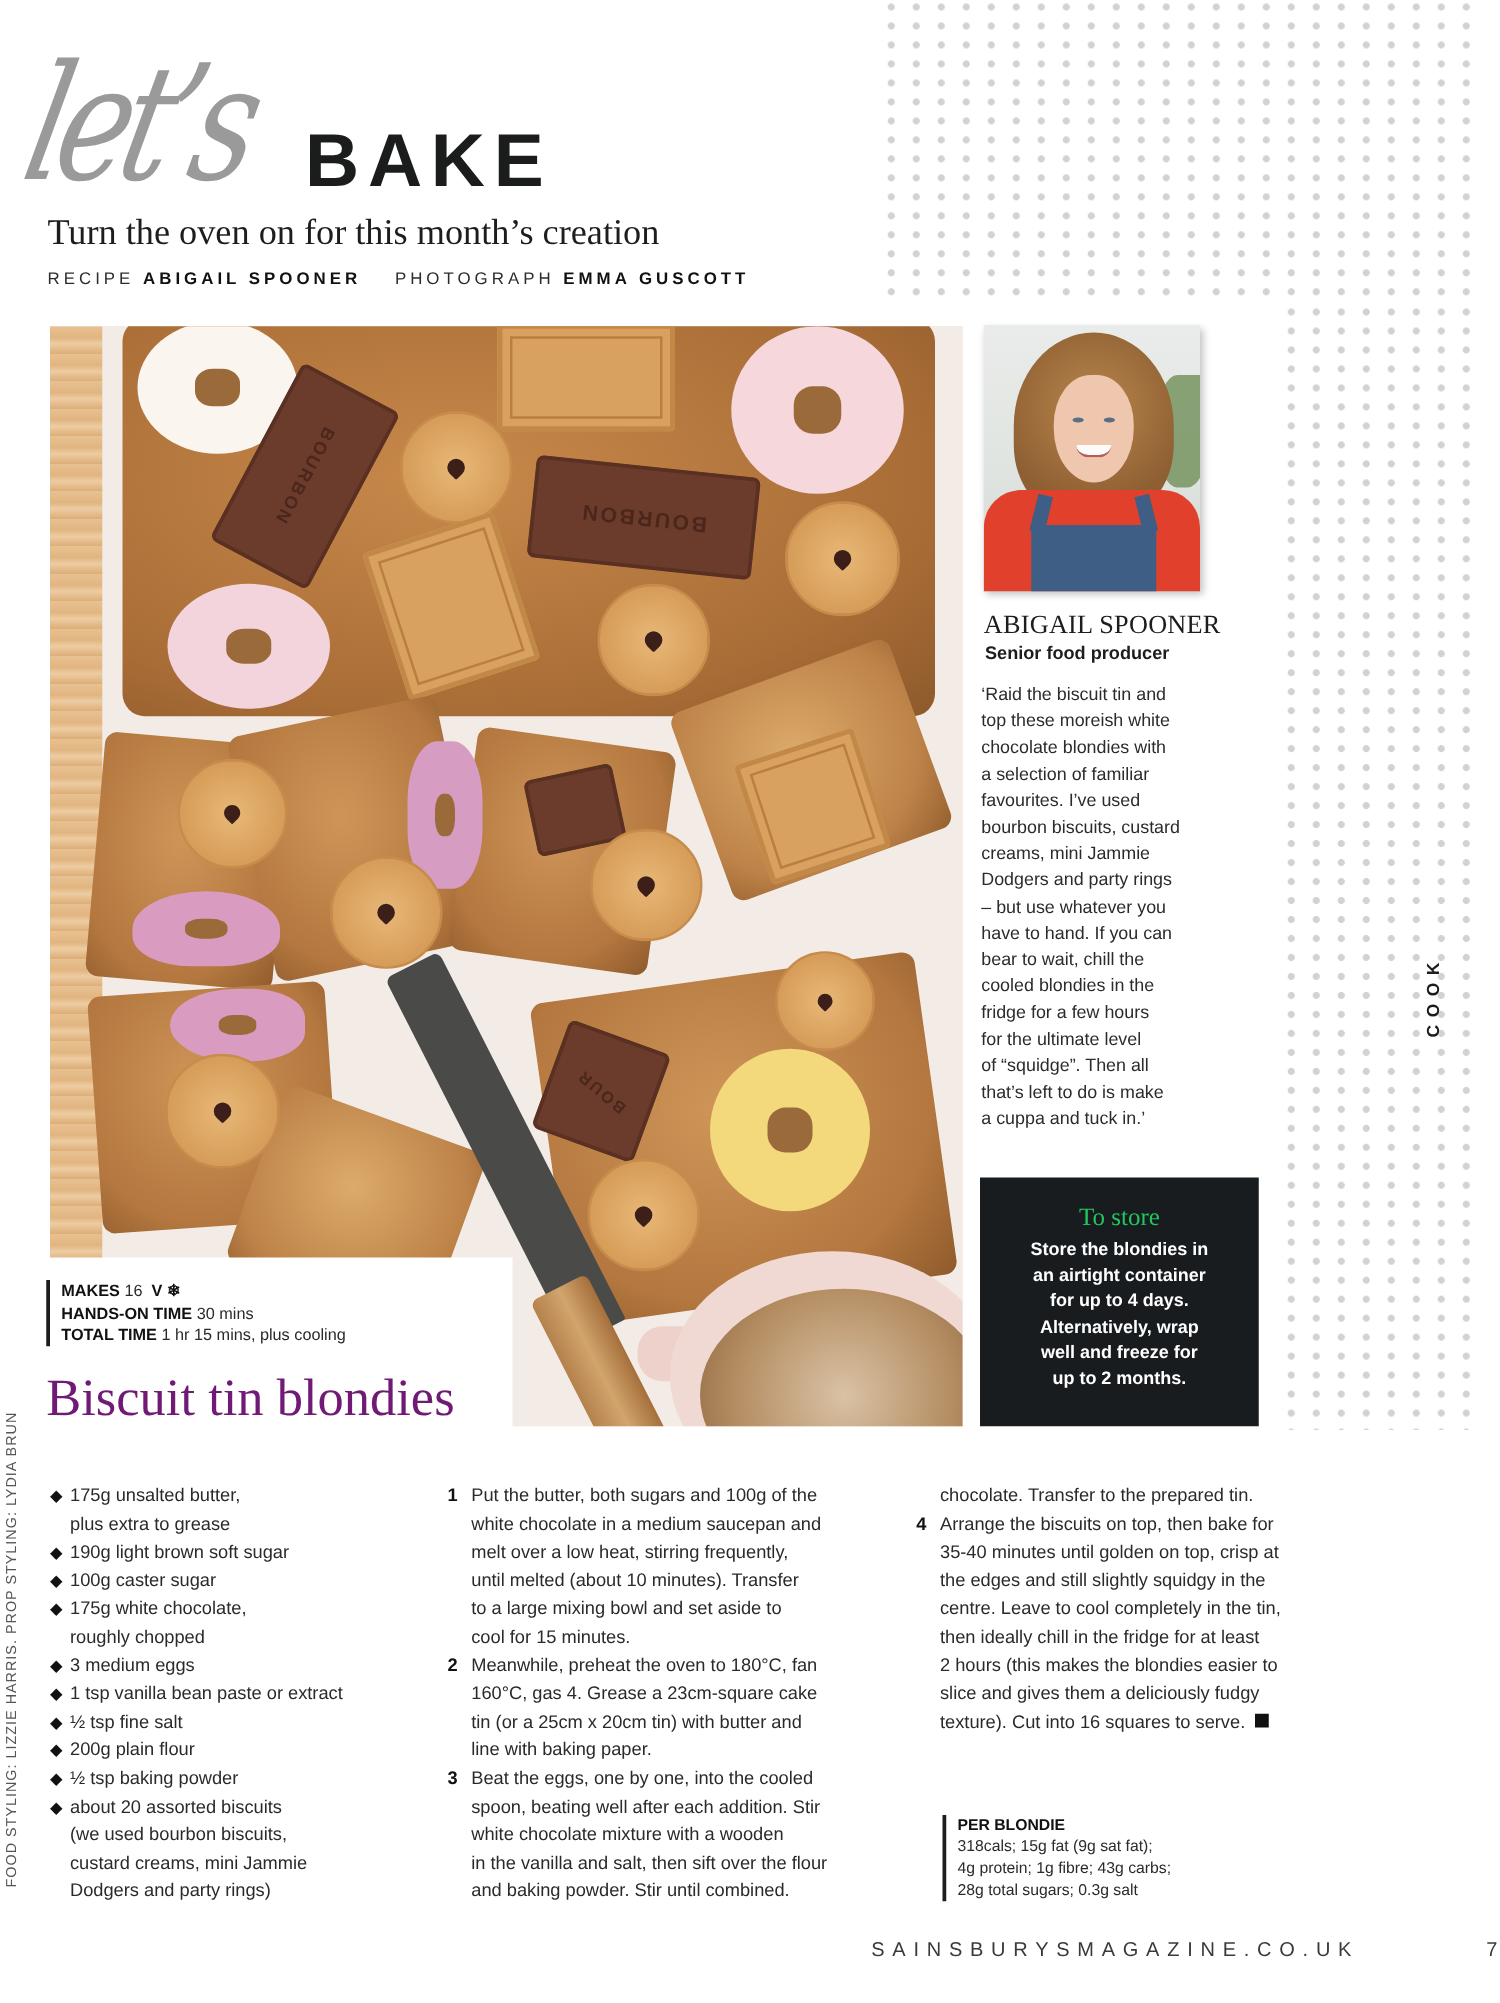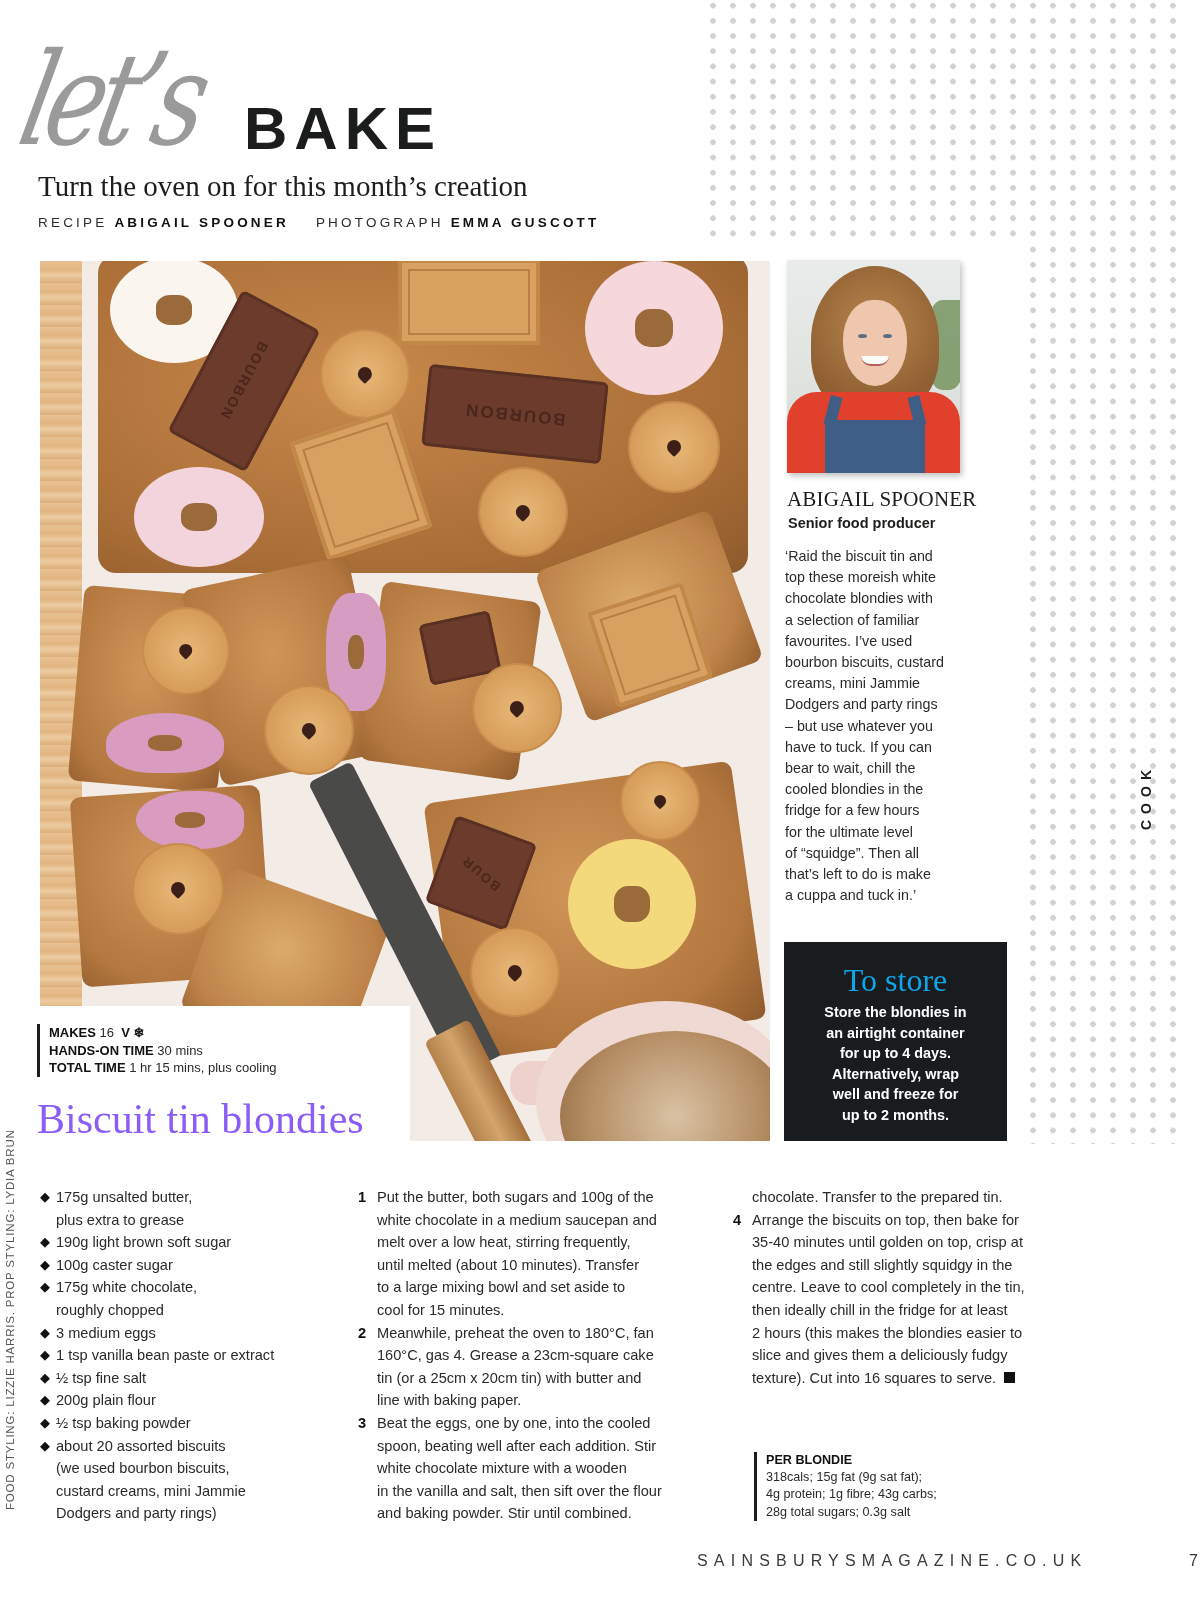--- a/index.html
+++ b/index.html
@@ -59,21 +59,21 @@
     background: radial-gradient(circle at 50% 50%, #d9c2a5, #b58e63 60%, #8d6540); }
   .mug-handle { position: absolute; left: 470px; top: 800px; width: 70px; height: 44px; border-radius: 20px;
     background: #efd1cb; }
 
   
   .info-box { position: absolute; left: 0; top: 1006px; width: 410px; height: 140px; background: #ffffff; }
   .meta { position: absolute; left: 37px; top: 1024px; border-left: 3px solid #1d1d1b; padding-left: 9px;
     font-family: "Liberation Sans", sans-serif; font-size: 13px; line-height: 17.5px; color: #2a2a2a; }
   .meta b { font-weight: bold; color: #111; }
   .recipe-title { position: absolute; left: 37px; top: 1098px; font-family: "Liberation Serif", serif;
-    font-size: 42px; color: #8b5cf6; line-height: 1; }
+    font-size: 42px; color: #701a75; line-height: 1; }
 
   
   .portrait { position: absolute; left: 787px; top: 260px; width: 173px; height: 213px; overflow: hidden;
     box-shadow: 2px 3px 6px rgba(0,0,0,0.25);
     background: linear-gradient(180deg, #e9ecea 0%, #dfe3df 60%, #cfd6cf 100%); }
   .p-plant { position: absolute; right: -6px; top: 40px; width: 40px; height: 90px; background: #6f8f59;
     border-radius: 40% 10% 40% 40%; opacity: 0.8; }
   .p-hair { position: absolute; left: 24px; top: 6px; width: 128px; height: 150px; border-radius: 50% 50% 40% 40%;
     background: radial-gradient(circle at 50% 40%, #b8864e, #8e5f32 70%); }
   .p-face { position: absolute; left: 56px; top: 40px; width: 64px; height: 86px; border-radius: 46% 46% 50% 50%;
@@ -96,21 +96,21 @@
     font-size: 14.3px; line-height: 21.2px; color: #2b2b2b; }
   .quote span { display: block; white-space: nowrap; }
 
   .cook-label { position: absolute; left: 1138px; top: 752px; width: 20px; font-family: "Liberation Sans", sans-serif;
     font-weight: bold; font-size: 14px; letter-spacing: 6px; color: #1d1d1b;
     transform: rotate(-90deg); transform-origin: left top; white-space: nowrap; top: 830px; }
 
   
   .store-box { position: absolute; left: 784px; top: 942px; width: 223px; height: 199px; background: #181c1f;
     color: #ffffff; text-align: center; }
-  .store-title { margin-top: 22px; font-family: "Liberation Serif", serif; font-size: 32px; color: #0ea5e9; line-height: 1; }
+  .store-title { margin-top: 22px; font-family: "Liberation Serif", serif; font-size: 20px; color: #22c55e; line-height: 1; }
   .store-text { margin-top: 6px; font-family: "Liberation Sans", sans-serif; font-weight: bold; font-size: 14.4px;
     line-height: 20.6px; color: #ffffff; }
   .store-text span { display: block; }
 
   
   .side-credit { position: absolute; left: 4px; top: 1510px; font-family: "Liberation Sans", sans-serif;
     font-size: 11.5px; letter-spacing: 0.8px; color: #555; transform: rotate(-90deg); transform-origin: left top;
     white-space: nowrap; }
 
   
@@ -241,21 +241,21 @@
 <div class="quote">
   <span>‘Raid the biscuit tin and</span>
   <span>top these moreish white</span>
   <span>chocolate blondies with</span>
   <span>a selection of familiar</span>
   <span>favourites. I’ve used</span>
   <span>bourbon biscuits, custard</span>
   <span>creams, mini Jammie</span>
   <span>Dodgers and party rings</span>
   <span>– but use whatever you</span>
-  <span>have to tuck. If you can</span>
+  <span>have to hand. If you can</span>
   <span>bear to wait, chill the</span>
   <span>cooled blondies in the</span>
   <span>fridge for a few hours</span>
   <span>for the ultimate level</span>
   <span>of “squidge”. Then all</span>
   <span>that’s left to do is make</span>
   <span>a cuppa and tuck in.’</span>
 </div>
 
 <div class="cook-label">COOK</div>

